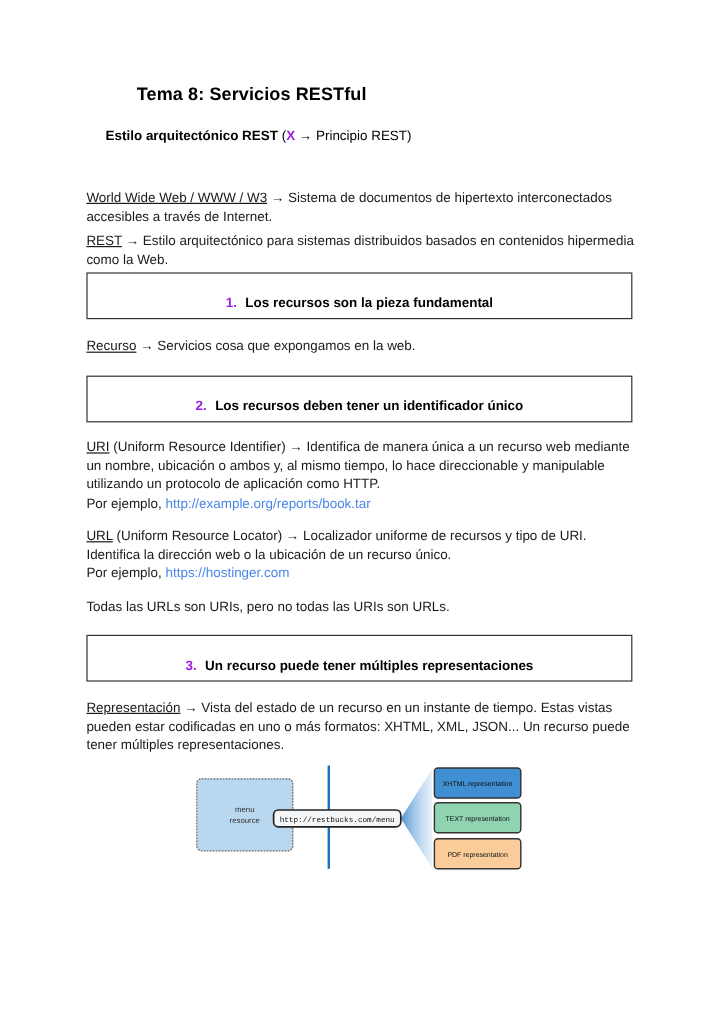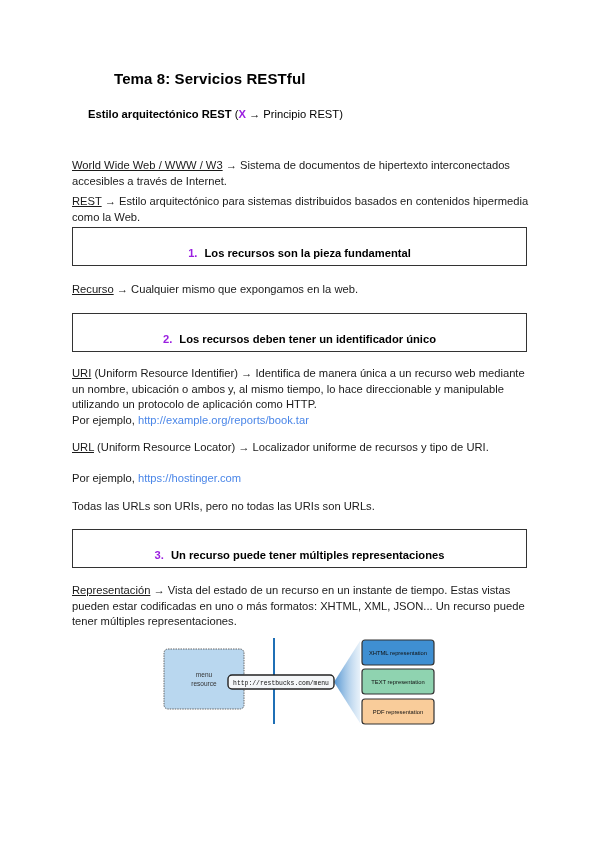--- a/index.html
+++ b/index.html
@@ -110,37 +110,37 @@
     <span class="term">REST</span><span> → Estilo arquitectónico para sistemas distribuidos basados en contenidos hipermedia como la Web.</span>
   </div>
 
   <div class="box" style="top:227px;">
     <div class="box-text">
       <span class="box-num">1.</span><span>Los recursos son la pieza fundamental</span>
     </div>
   </div>
 
   <div class="para" style="top:282px;">
-    <span class="term">Recurso</span><span> → Cualquier mismo que expongamos en la web.</span>
+    <span class="term">Recurso</span><span> → Servicios cosa que expongamos en la web.</span>
   </div>
 
   <div class="box" style="top:313px;">
     <div class="box-text">
       <span class="box-num">2.</span><span>Los recursos deben tener un identificador único</span>
     </div>
   </div>
 
   <div class="para" style="top:366px;">
     <span class="term">URI</span><span> (Uniform Resource Identifier) → Identifica de manera única a un recurso web mediante un nombre, ubicación o ambos y, al mismo tiempo, lo hace direccionable y manipulable utilizando un protocolo de aplicación como HTTP.</span><br>
     <span>Por ejemplo, </span><span class="link">http://example.org/reports/book.tar</span>
   </div>
 
   <div class="para" style="top:440px;">
     <span class="term">URL</span><span> (Uniform Resource Locator) → Localizador uniforme de recursos y tipo de URI.</span><br>
-    <br>
+    <span>Identifica la dirección web o la ubicación de un recurso único.</span><br>
     <span>Por ejemplo, </span><span class="link">https://hostinger.com</span>
   </div>
 
   <div class="para" style="top:499px;">Todas las URLs son URIs, pero no todas las URIs son URLs.</div>
 
   <div class="box" style="top:529px;">
     <div class="box-text">
       <span class="box-num">3.</span><span>Un recurso puede tener múltiples representaciones</span>
     </div>
   </div>

